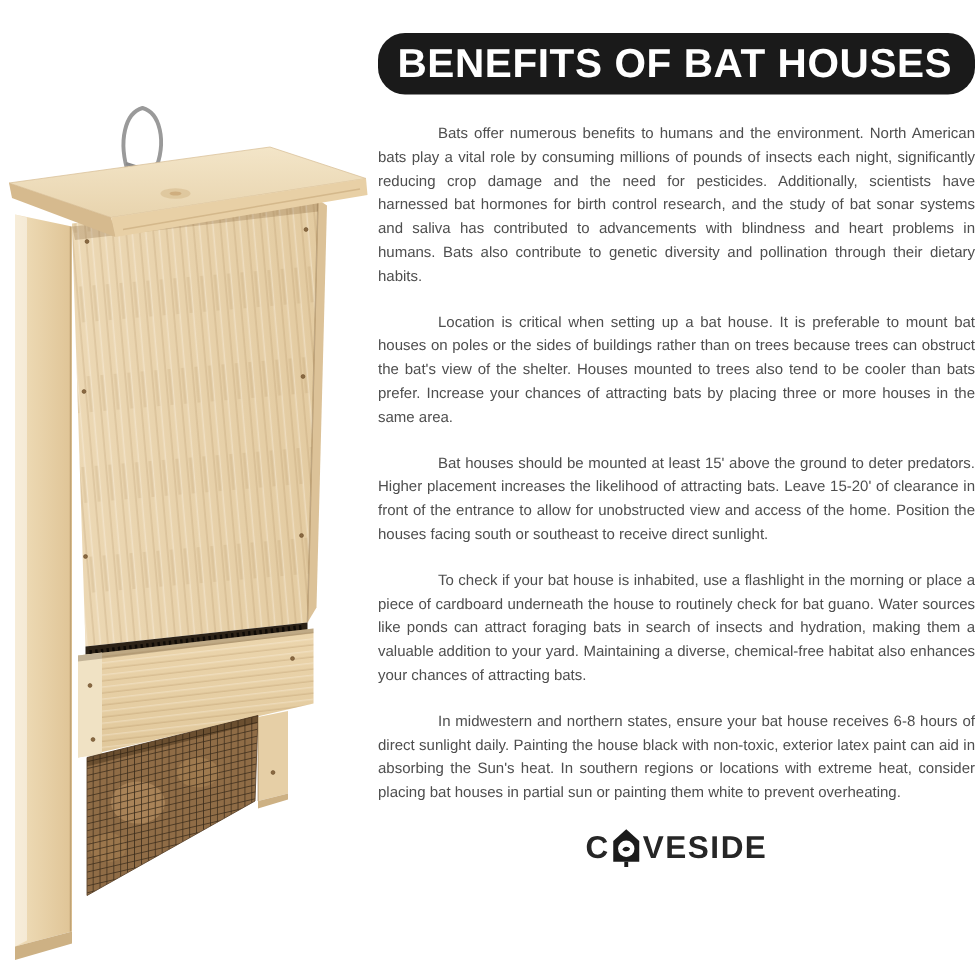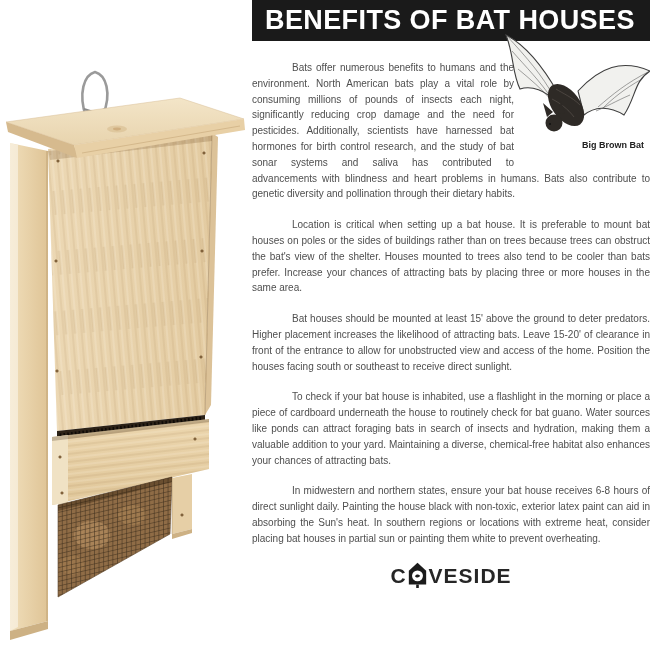--- a/index.html
+++ b/index.html
@@ -8,22 +8,22 @@
     overflow:hidden; font-family:"Liberation Sans", sans-serif;
   }
 
   
   .photo { position:absolute; left:2px; top:64px; width:246px; height:582px; }
 
   
   .content { position:absolute; left:252px; top:0; width:398px; }
 
   .banner {
-    height:41px; background:#1a1a1a;
-    display:flex; align-items:center;
+    margin-top:22px; height:41px; background:#1a1a1a;
+    display:flex; align-items:center;border-radius:18px;
   }
   .banner .title {
     color:#ffffff; font-size:27px; font-weight:bold; letter-spacing:.4px;
     margin:0; padding-left:13px; white-space:nowrap;
   }
 
   .article { margin-top:19px; }
 
   .bat-fig {
     float:right; width:128px; height:100px; position:relative;
@@ -161,39 +161,20 @@
   </div>
 
   <div class="content">
 
     <div class="banner">
       <div class="title">BENEFITS OF BAT HOUSES</div>
     </div>
 
     <div class="article">
 
-      <div class="bat-fig">
-        <svg width="152" height="134" viewBox="0 0 152 132">
-
-          <path d="M56,62 C40,34 24,14 4,4 C12,24 10,42 18,58 C30,54 44,60 52,70 Z" fill="#f1f1ee" stroke="#3d3d3d" stroke-width="1.1"></path>
-          <path d="M4,4 C26,28 40,44 52,66 M10,20 C24,36 38,50 50,68 M16,38 C28,48 40,58 50,70" fill="none" stroke="#5a5a5a" stroke-width="0.7" opacity="0.8"></path>
-
-          <path d="M76,60 C98,36 120,28 148,40 C132,50 134,66 122,84 C106,74 92,76 82,84 Z" fill="#f1f1ee" stroke="#3d3d3d" stroke-width="1.1"></path>
-          <path d="M148,40 C124,52 110,64 96,76 M140,48 C122,58 110,68 100,78 M128,64 C114,70 104,76 94,80" fill="none" stroke="#5a5a5a" stroke-width="0.7" opacity="0.8"></path>
-
-          <ellipse cx="64" cy="74" rx="14" ry="24" transform="rotate(-36 64 74)" fill="#2e2a26"></ellipse>
-          <path d="M54,58 C60,62 70,66 78,74 M50,68 C58,72 66,78 72,86" fill="none" stroke="#57504a" stroke-width="0.8" opacity="0.9"></path>
-
-          <path d="M45,86 L41,72 L51,81 Z" fill="#2e2a26"></path>
-          <path d="M56,83 L59,70 L63,82 Z" fill="#2e2a26"></path>
-          <circle cx="52" cy="92" r="8.5" fill="#2e2a26"></circle>
-          <circle cx="48" cy="93" r="1" fill="#111111"></circle>
-        </svg>
-        <span class="bat-caption">Big Brown Bat</span>
-      </div>
 
       <p class="para">Bats offer numerous benefits to humans and the environment. North American bats play a vital role by consuming millions of pounds of insects each night, significantly reducing crop damage and the need for pesticides. Additionally, scientists have harnessed bat hormones for birth control research, and the study of bat sonar systems and saliva has contributed to advancements with blindness and heart problems in humans. Bats also contribute to genetic diversity and pollination through their dietary habits.</p>
       <p class="para">Location is critical when setting up a bat house. It is preferable to mount bat houses on poles or the sides of buildings rather than on trees because trees can obstruct the bat's view of the shelter.  Houses mounted to trees also tend to be cooler than bats prefer. Increase your chances of attracting bats by placing three or more houses in the same area.</p>
       <p class="para">Bat houses should be mounted at least 15' above the ground to deter predators. Higher placement increases the likelihood of attracting bats. Leave 15-20' of clearance in front of the entrance to allow for unobstructed view and access of the home.  Position the houses facing south or southeast to receive direct sunlight.</p>
       <p class="para">To check if your bat house is inhabited, use a flashlight in the morning or place a piece of cardboard underneath the house to routinely check for bat guano. Water sources like ponds can attract foraging bats in search of insects and hydration, making them a valuable addition to your yard. Maintaining a diverse, chemical-free habitat also enhances your chances of attracting bats.</p>
       <p class="para">In midwestern and northern states, ensure your bat house receives 6-8 hours of direct sunlight daily. Painting the house black with non-toxic, exterior latex paint can aid in absorbing the Sun's heat. In southern regions or locations with extreme heat, consider placing bat houses in partial sun or painting them white to prevent overheating.</p>
 
       <div class="footer">
         <div class="brand">
           <div class="brand-row">

